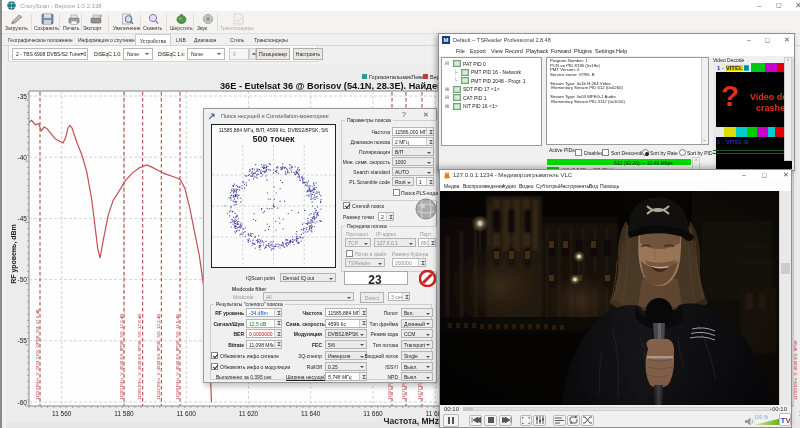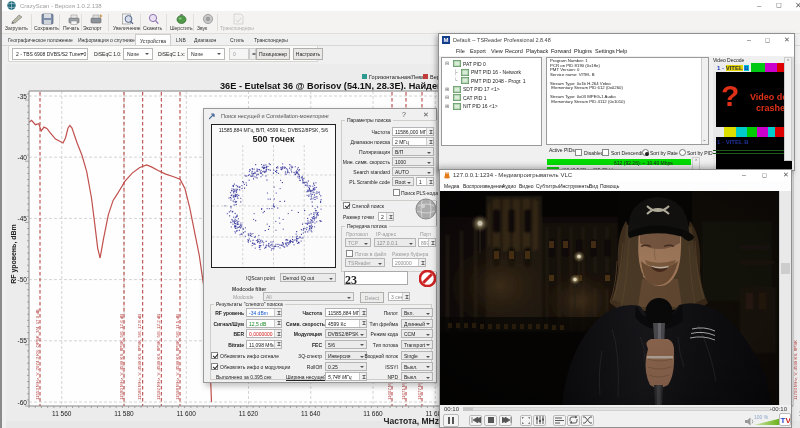--- a/index.html
+++ b/index.html
@@ -1071,21 +1071,21 @@
   <div class="abs cmb" style="left:170px;top:129px;width:42px;color:#888;">127.0.0.1</div>
   <div class="abs val" style="left:214px;top:129px;width:18px;color:#888;">8970<i class="ud"></i></div>
   <span class="abs cbx" style="left:142px;top:141px;"></span>
     <span class="abs dis" style="left:151px;top:142px;">Поток в файл</span>
   <span class="abs dis" style="left:188px;top:142px;">Размер буфера</span>
   <div class="abs cmb dis2" style="left:141px;top:149px;width:40px;">TSReader</div>
   <div class="abs val" style="left:188px;top:149px;width:34px;color:#888;">200000<i class="ud"></i></div>
 
   <span class="abs" style="left:42px;top:166px;">IQScan point</span>
   <div class="abs cmb" style="left:76px;top:164px;width:56px;">Demod IQ out</div>
-  <div class="abs" style="left:140px;top:162px;width:64px;height:14px;background:#fff;border:1px solid #aaa;font-family:Liberation Serif, serif;font-size:12px;font-weight:bold;text-align:left;padding:1px 2px 0 0;">23</div>
+  <div class="abs" style="left:140px;top:162px;width:64px;height:14px;background:#fff;border:1px solid #aaa;font-family:Liberation Sans, sans-serif;font-size:12px;font-weight:bold;text-align:center;padding:1px 2px 0 0;">23</div>
   <svg class="abs" style="left:215px;top:161px" width="17" height="17" viewBox="0 0 17 17">
       <circle cx="8.5" cy="8.5" r="7.6" fill="#fff" stroke="#cc2222" stroke-width="2.6"></circle>
       <rect x="2.5" y="7" width="12" height="3" fill="#cc2222" transform="rotate(-45 8.5 8.5)"></rect>
     </svg>
 
   <span class="abs" style="left:28px;top:177px;font-weight:bold;color:#444;">Modcode filter</span>
   <span class="abs dis" style="left:29px;top:185px;">Modcode</span>
   <div class="abs cmb dis2" style="left:59px;top:183px;width:91px;">All</div>
   <div class="abs btn dis2" style="left:156px;top:183px;width:24px;height:11px;color:#999;">Detect</div>
   <div class="abs val" style="left:184px;top:183px;width:22px;color:#888;">3 сек<i class="ud"></i></div>

